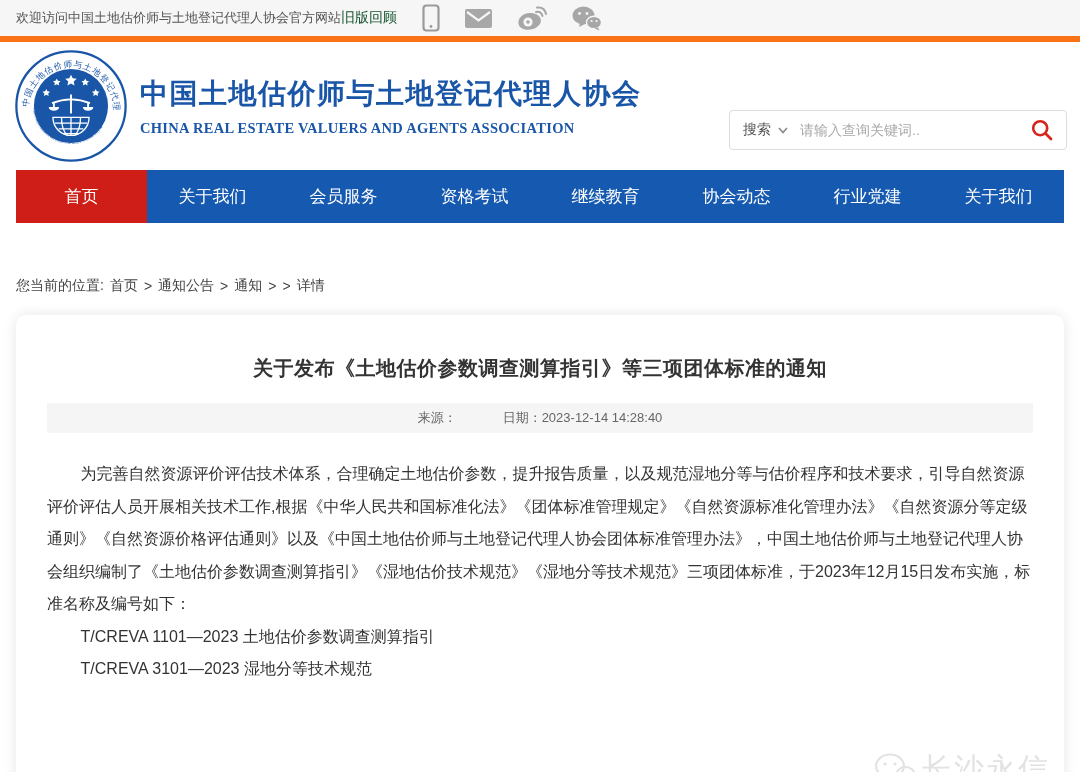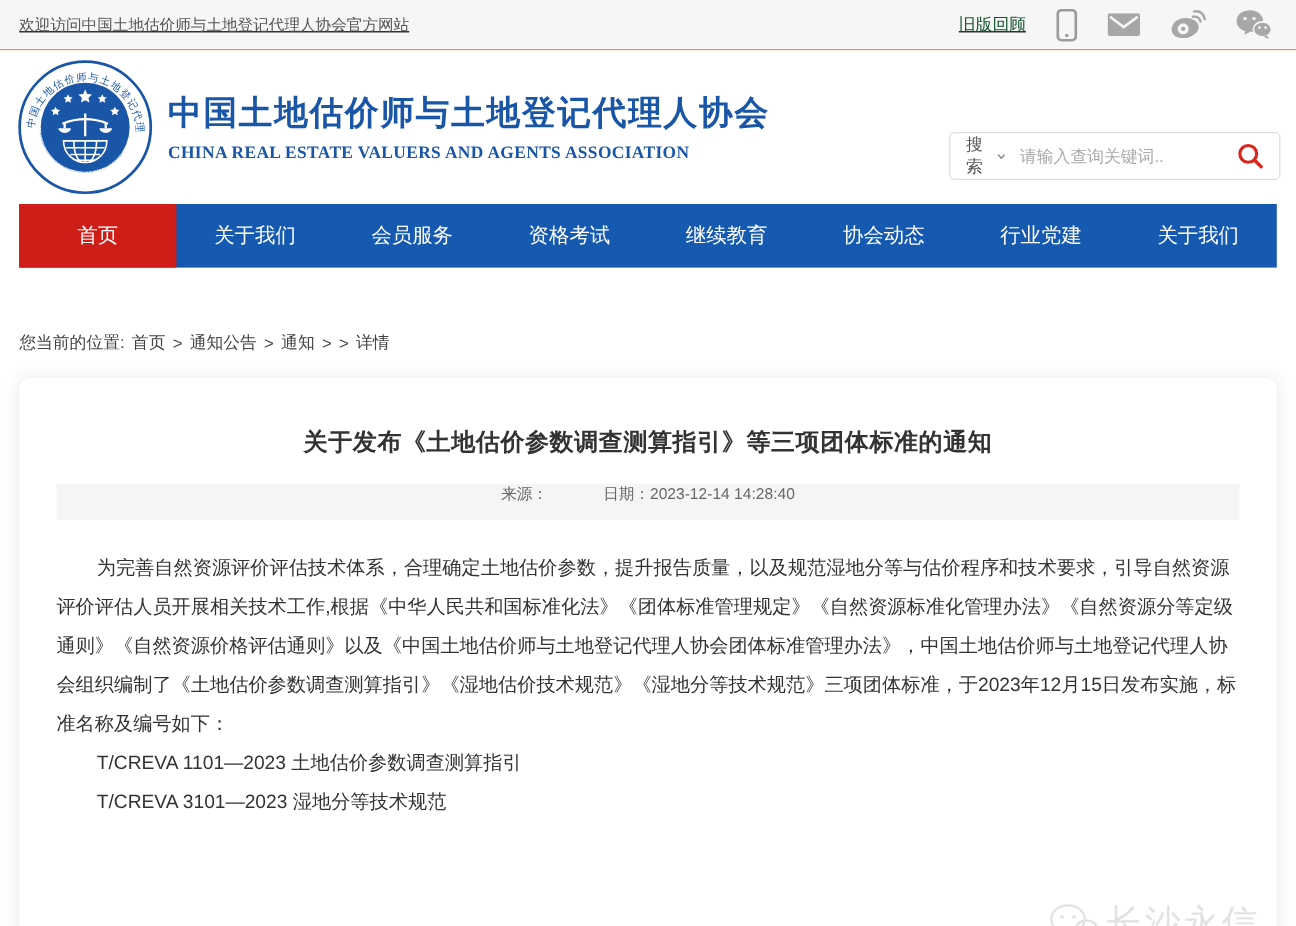--- a/index.html
+++ b/index.html
@@ -1,35 +1,35 @@
 <!DOCTYPE html>
 <html><head>
 <meta charset="utf-8">
 <style>
   * { margin:0; padding:0; box-sizing:border-box; }
   html,body { width:1080px; height:772px; overflow:hidden; background:#fff;
     font-family:"Liberation Sans","DejaVu Sans",sans-serif; }
 
   
-  .topbar { height:42px; background:#f6f6f6; border-bottom:1px solid #f97316;
-    display:flex; align-items:center; justify-content:space-between; padding:0 20px 0 16px;text-decoration:underline; }
+  .topbar { height:42px; background:#f6f6f6; border-bottom:6px solid #f97316;
+    display:flex; align-items:center; justify-content:flex-start; padding:0 20px 0 16px; }
   .topbar-welcome { font-size:13px; color:#555; }
   .topbar-right { display:flex; align-items:center; gap:25px; }
   .topbar-oldver { font-size:14px; color:#14532d; text-decoration:none; cursor:pointer; }
   .tb-icon { display:flex; align-items:center; cursor:pointer; }
 
   
   .header { height:128px; background:#fff; position:relative; display:flex; align-items:center; }
   .logo-wrap { margin-left:14px; width:114px; height:114px; flex:0 0 auto; }
   .org-names { margin-left:12px; }
   .org-cn { color:#1a56a8; font-family:"Liberation Serif","DejaVu Serif",serif;
     font-weight:bold; font-size:28px; letter-spacing:1.5px; }
   .org-en { color:#1a56a8; font-family:"Liberation Serif","DejaVu Serif",serif;
     font-weight:bold; font-size:14.5px; margin-top:7px; letter-spacing:0.3px; }
-  .search-box { position:absolute; right:13px; top:68px; width:276px; height:40px;
+  .search-box { position:absolute; right:13px; top:68px; width:338px; height:40px;
     background:#fff; border:1px solid #ddd; border-radius:4px;
     display:flex; align-items:center; padding:0 13px; }
   .search-type { font-size:14px; color:#555; cursor:pointer; display:flex; align-items:center; gap:7px; }
   .search-input { flex:1; border:none; outline:none; font-size:14px; color:#333;
     margin-left:12px; background:transparent; font-family:inherit; }
   .search-input::placeholder { color:#a9a9a9; }
   .search-btn { background:none; border:none; cursor:pointer; display:flex; align-items:center; padding:0; }
 
   
   .nav { margin:0 16px; height:53px; background:#1659b0; display:flex; }
@@ -42,21 +42,21 @@
     display:flex; gap:6px; align-items:center;margin-top:40px; }
   .breadcrumb .crumb-link { cursor:pointer; }
 
   
   .card { margin:20px 16px 0; height:497px; background:#fff;
     border-radius:10px 10px 0 0; box-shadow:0 0 14px rgba(0,0,0,0.10);
     padding:0 31px; position:relative; }
   .article-title { padding-top:40px; text-align:center; font-size:20px;
     font-weight:600; color:#333; letter-spacing:0.5px; }
   .meta-bar { margin-top:21px; height:30px; background:#f5f5f5;
-    display:flex; align-items:flex-start; justify-content:center; gap:46px;
+    display:flex; align-items:center; justify-content:center; gap:46px;
     font-size:13px; color:#666; }
   .article-body { margin-top:25px; font-size:16px; color:#333; line-height:32.5px; }
   .article-body p { text-indent:2.1em; }
 
   
   .watermark { position:absolute; right:14px; bottom:22px; display:flex;
     align-items:center; gap:6px; pointer-events:none;text-decoration:underline; }
   .watermark-text { font-size:30px; color:#e2e2e2; letter-spacing:2px; }
 </style>
 </head>

